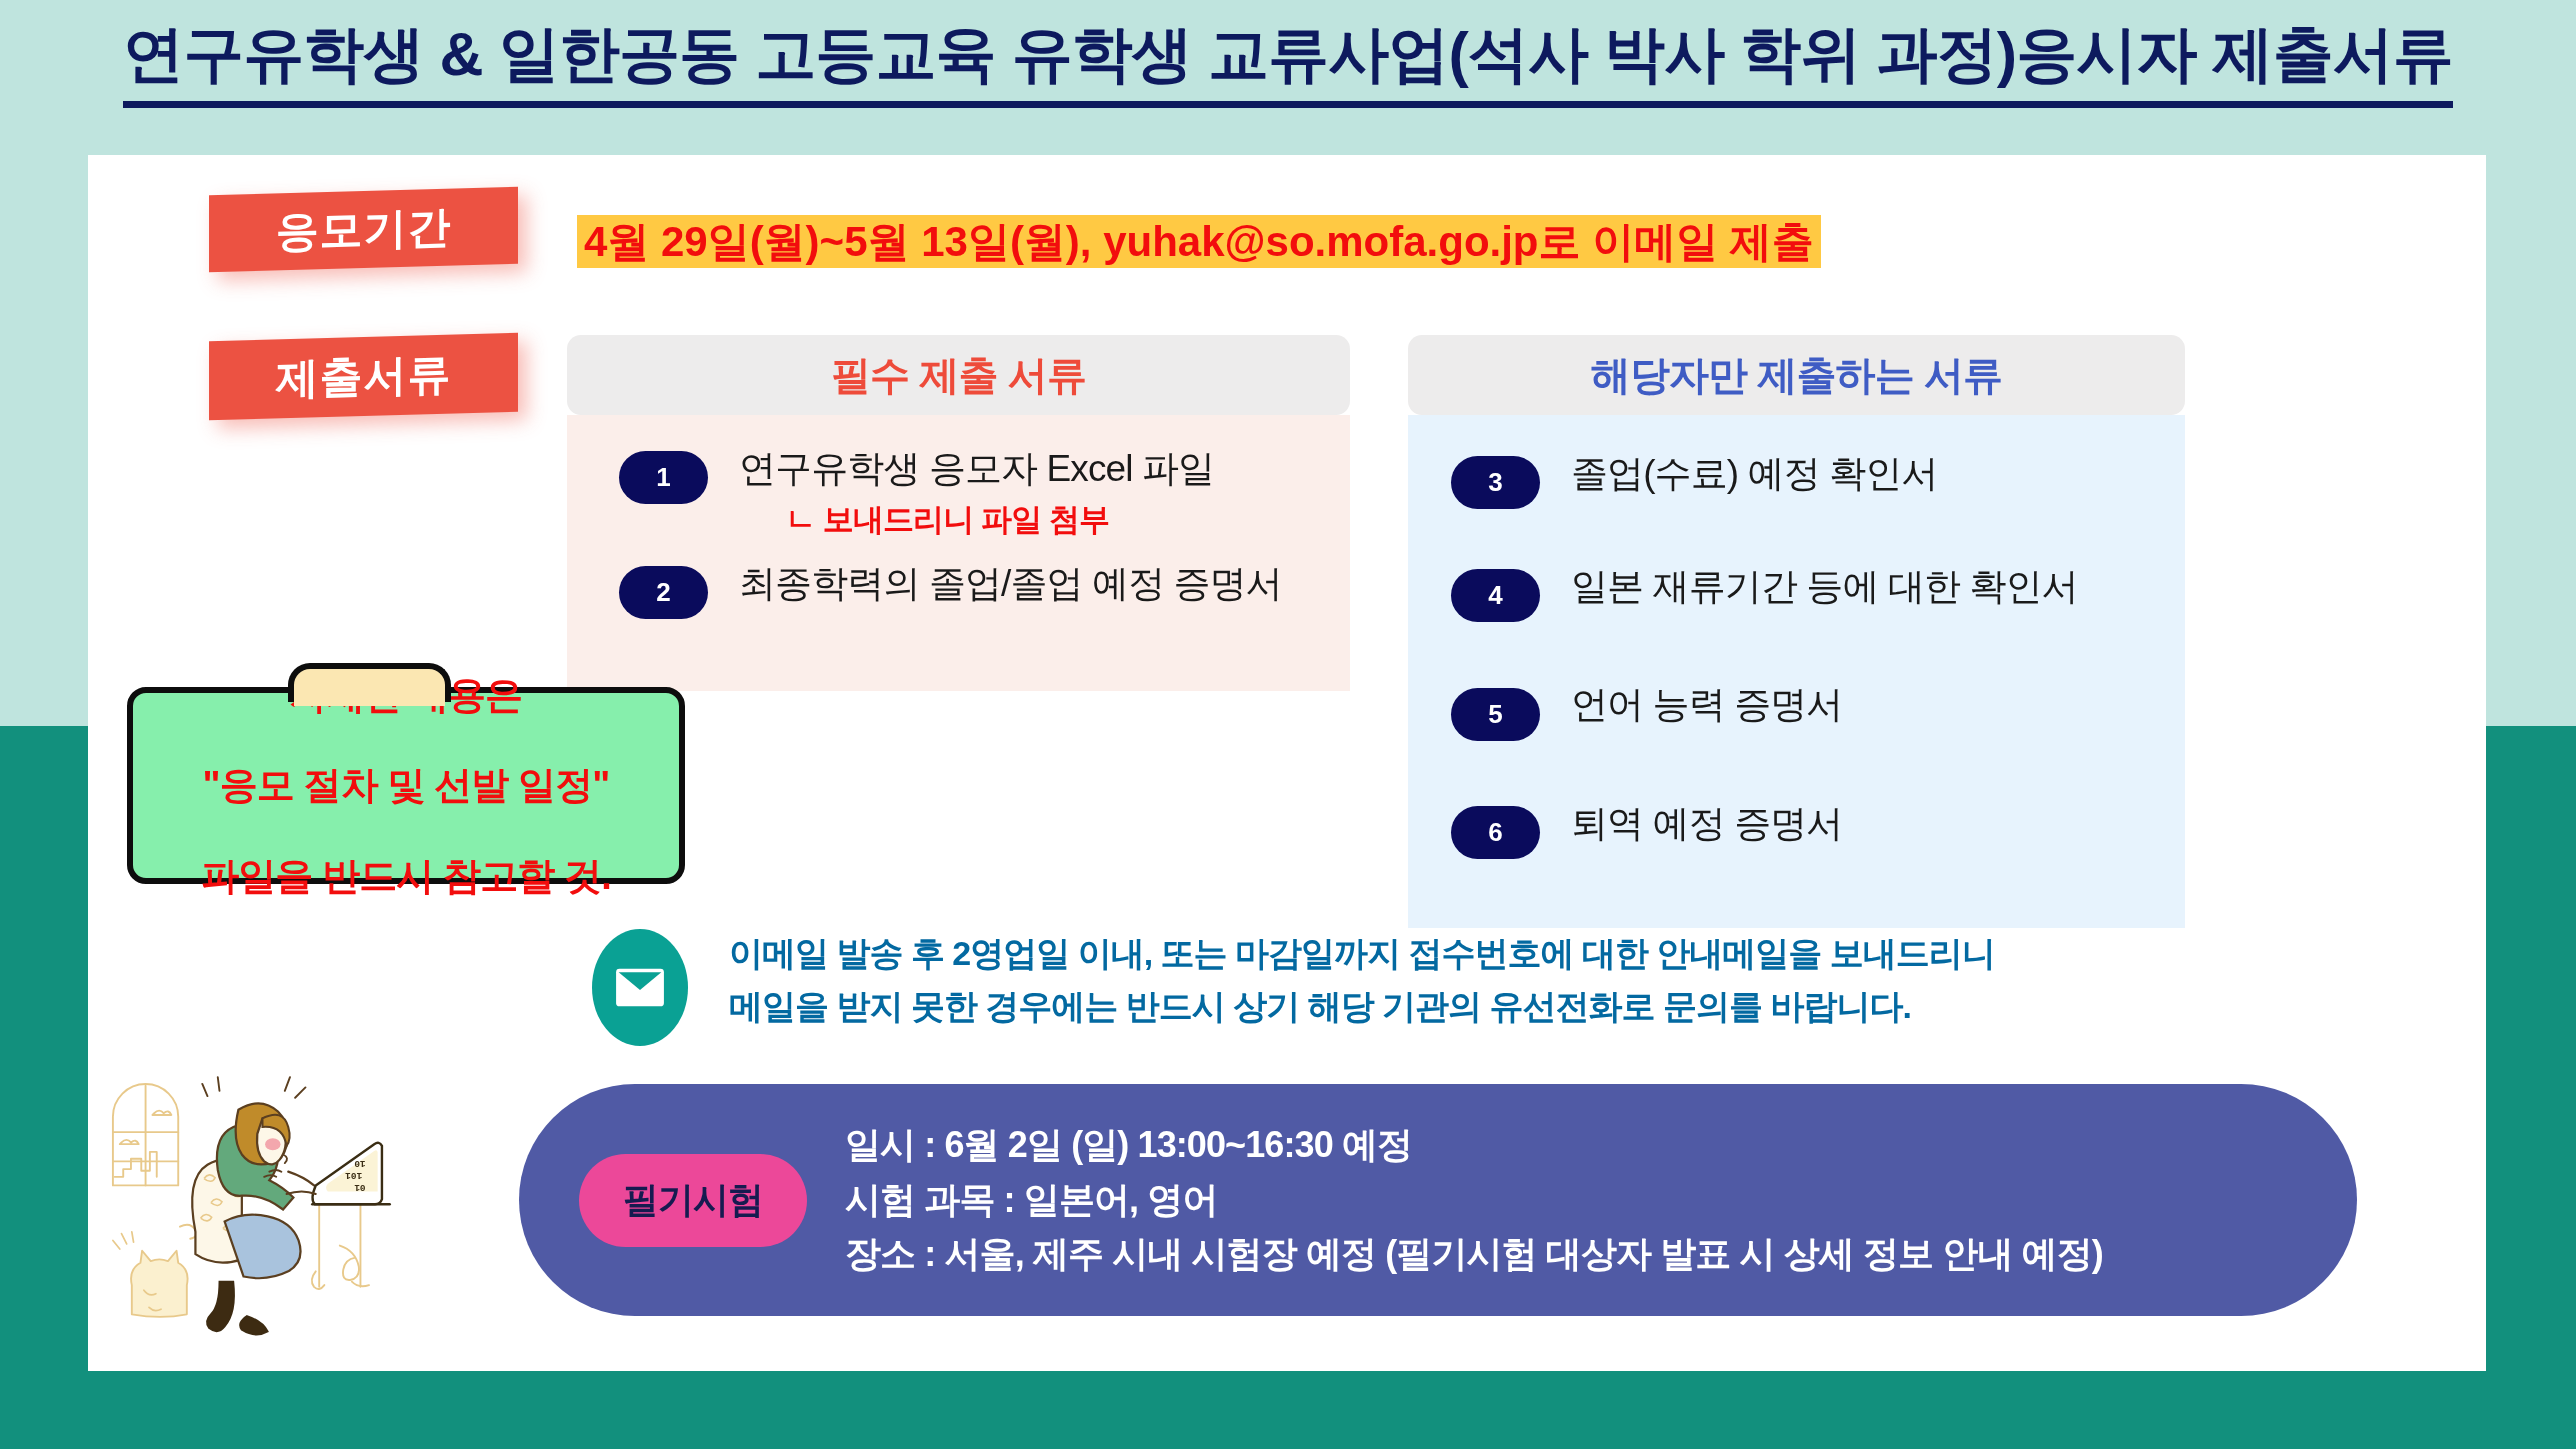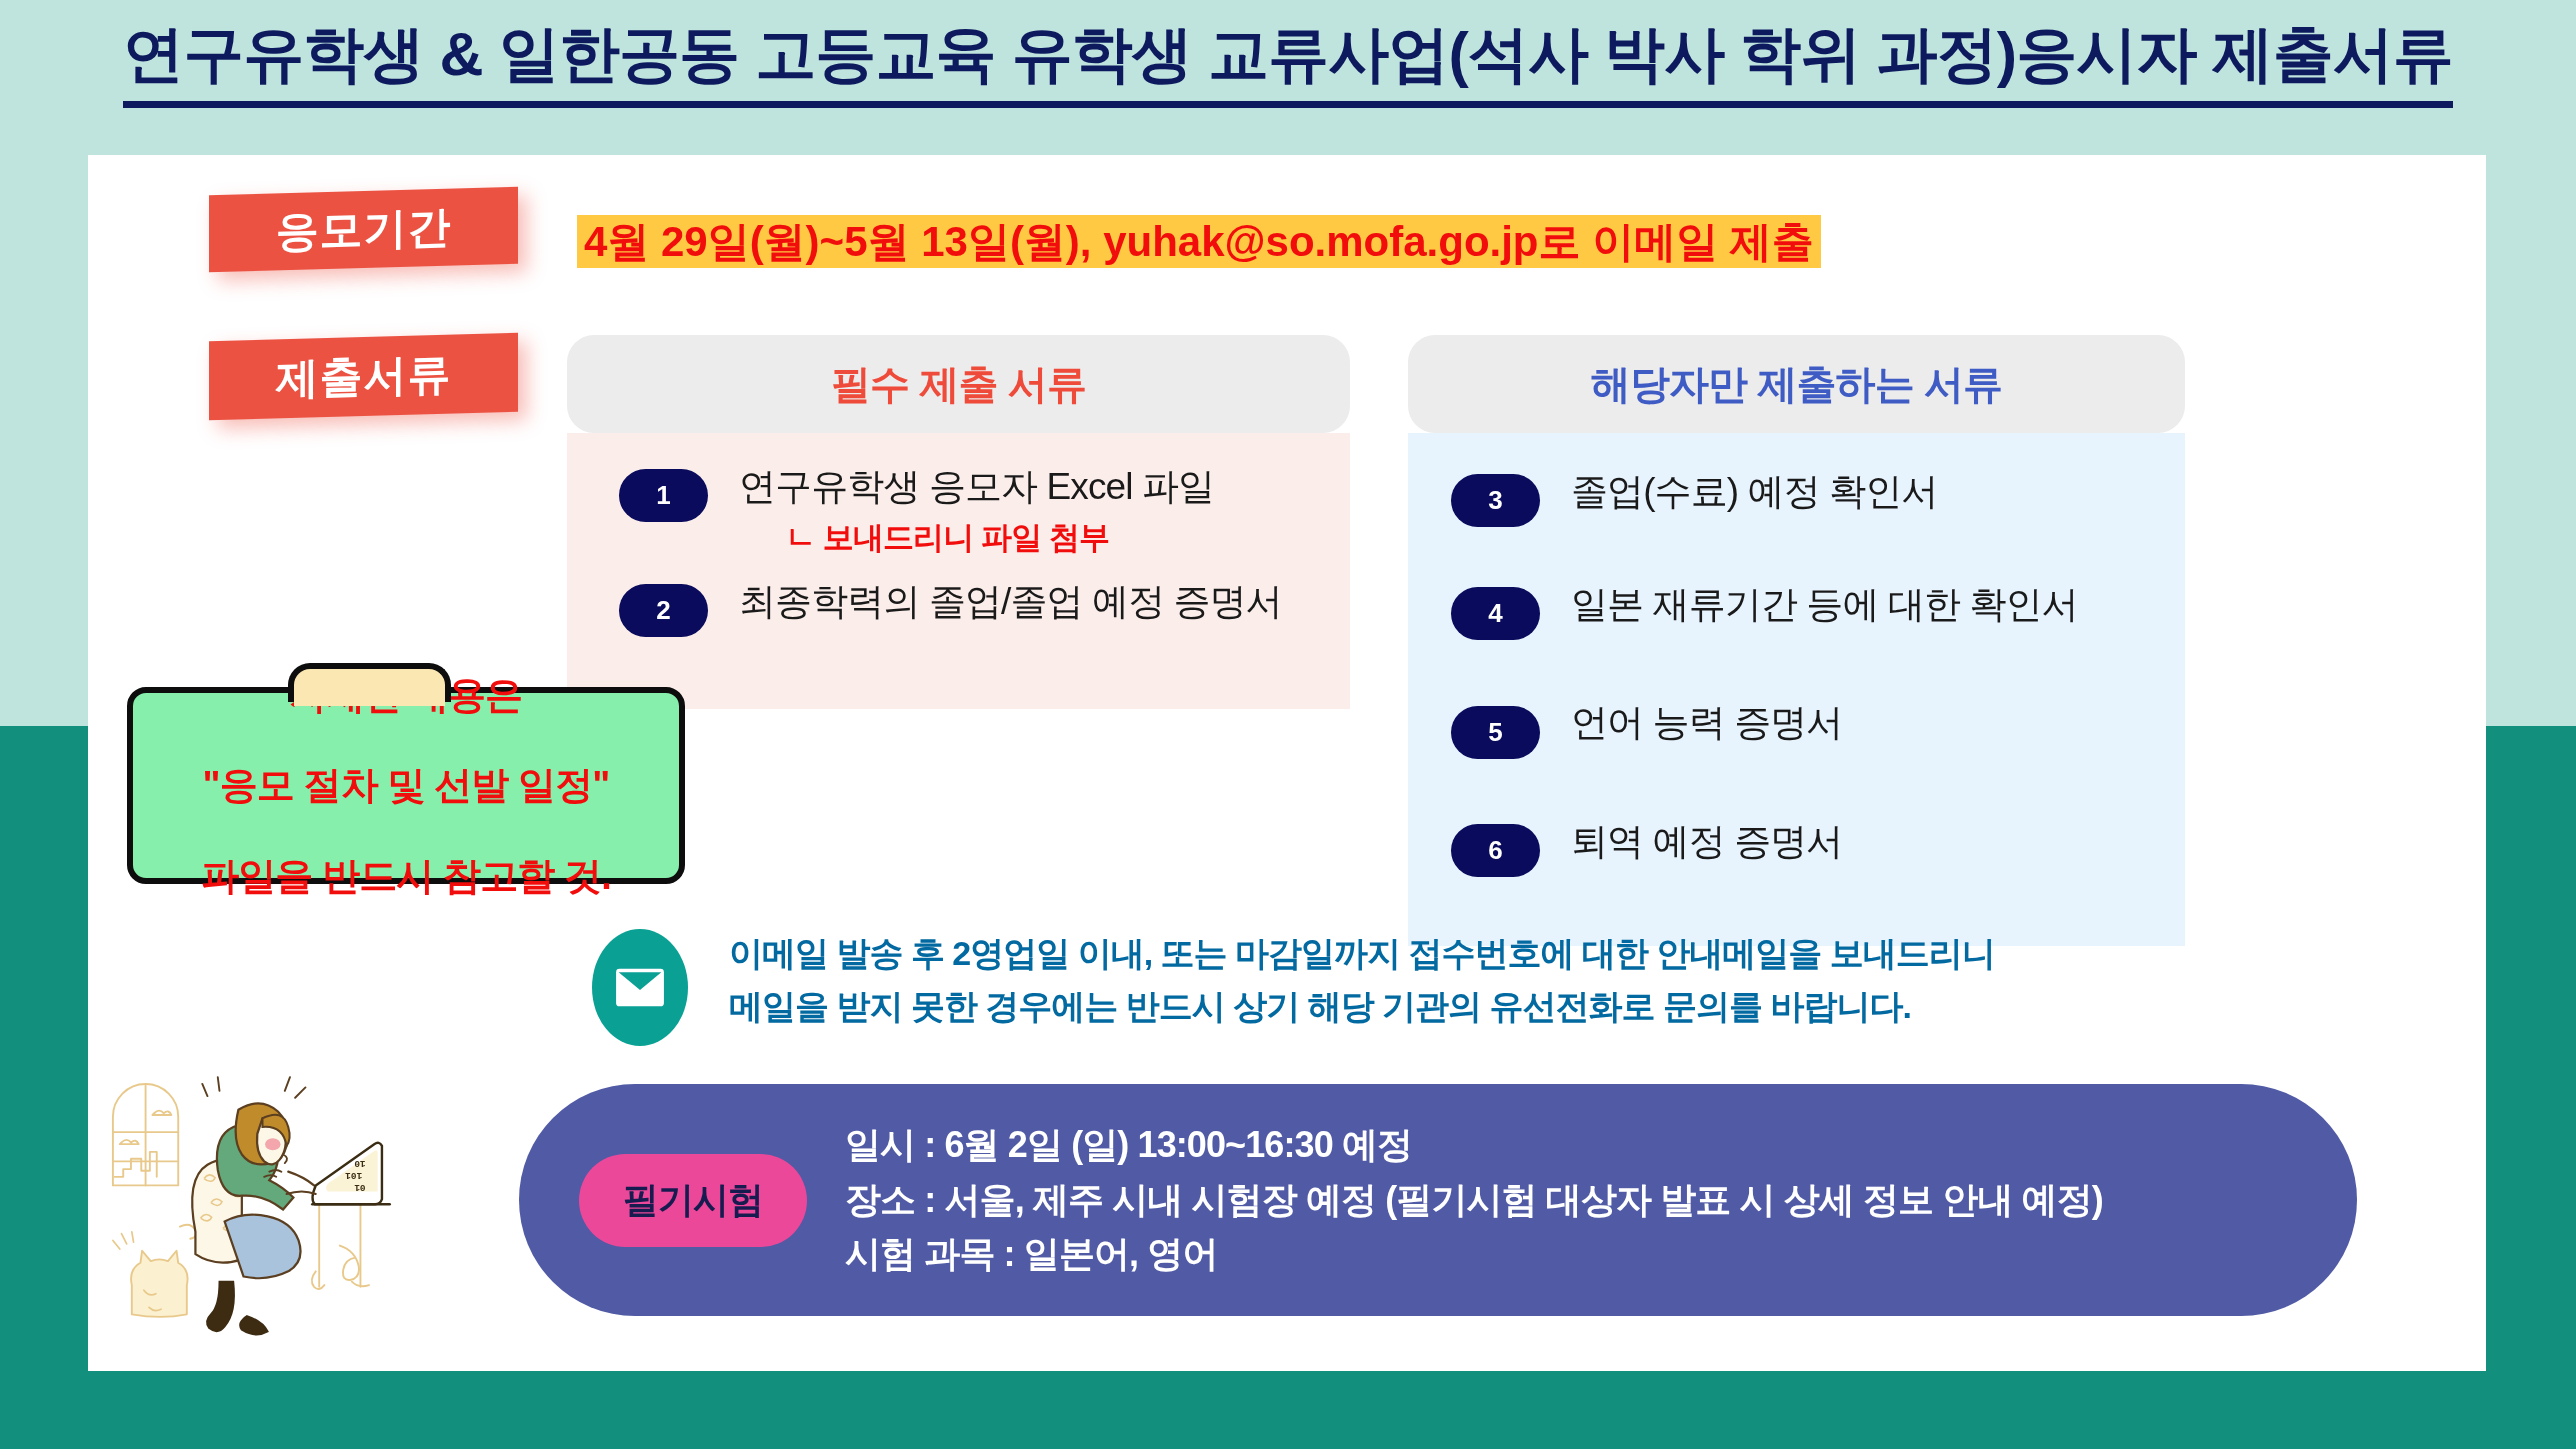--- a/index.html
+++ b/index.html
@@ -61,22 +61,22 @@
     white-space:nowrap;
   }
 
   
   .doc-card{position:absolute;}
   #card-required{left:567px;top:335px;width:783px;}
   #card-optional{left:1408px;top:335px;width:777px;}
 
   .card-head{
     background:#edecec;
-    border-radius:27px;
-    height:98px;
+    border-radius:14px;
+    height:80px;
     display:flex;align-items:center;justify-content:center;
     font-size:40px;font-weight:bold;
     letter-spacing:-0.9px;
   }
   #card-required .card-head{color:#ee4b3a;}
   #card-optional .card-head{color:#3f5cc4;text-align:right;}
 
   .card-body{
     padding:24px 0 22px 0;
   }
@@ -265,22 +265,22 @@
   <div id="mail-text">
     <div>이메일 발송 후 2영업일 이내, 또는 마감일까지 접수번호에 대한 안내메일을 보내드리니</div>
     <div>메일을 받지 못한 경우에는 반드시 상기 해당 기관의 유선전화로 문의를 바랍니다.</div>
   </div>
 </div>
 
 <div id="exam-bar">
   <div id="exam-badge">필기시험</div>
   <div id="exam-lines">
     <div>일시 : 6월 2일 (일) 13:00~16:30 예정</div>
+    <div>시험 과목 : 일본어, 영어</div>
     <div>장소 : 서울, 제주 시내 시험장 예정 (필기시험 대상자 발표 시 상세 정보 안내 예정)</div>
-    <div>시험 과목 : 일본어, 영어</div>
   </div>
 </div>
 
 <svg id="illustration" viewBox="0 0 420 350" xmlns="http://www.w3.org/2000/svg">
   <g fill="none" stroke="#e8c98b" stroke-width="2.2" stroke-linecap="round" stroke-linejoin="round">
     <path d="M22 140 L22 60 A38 38 0 0 1 98 60 L98 140 Z"></path>
     <line x1="60" y1="24" x2="60" y2="140"></line>
     <line x1="22" y1="78" x2="98" y2="78"></line>
     <line x1="22" y1="112" x2="98" y2="112"></line>
     <path d="M70 56 q6 -6 11 0 q6 -5 9 2 l-22 0 z"></path>

